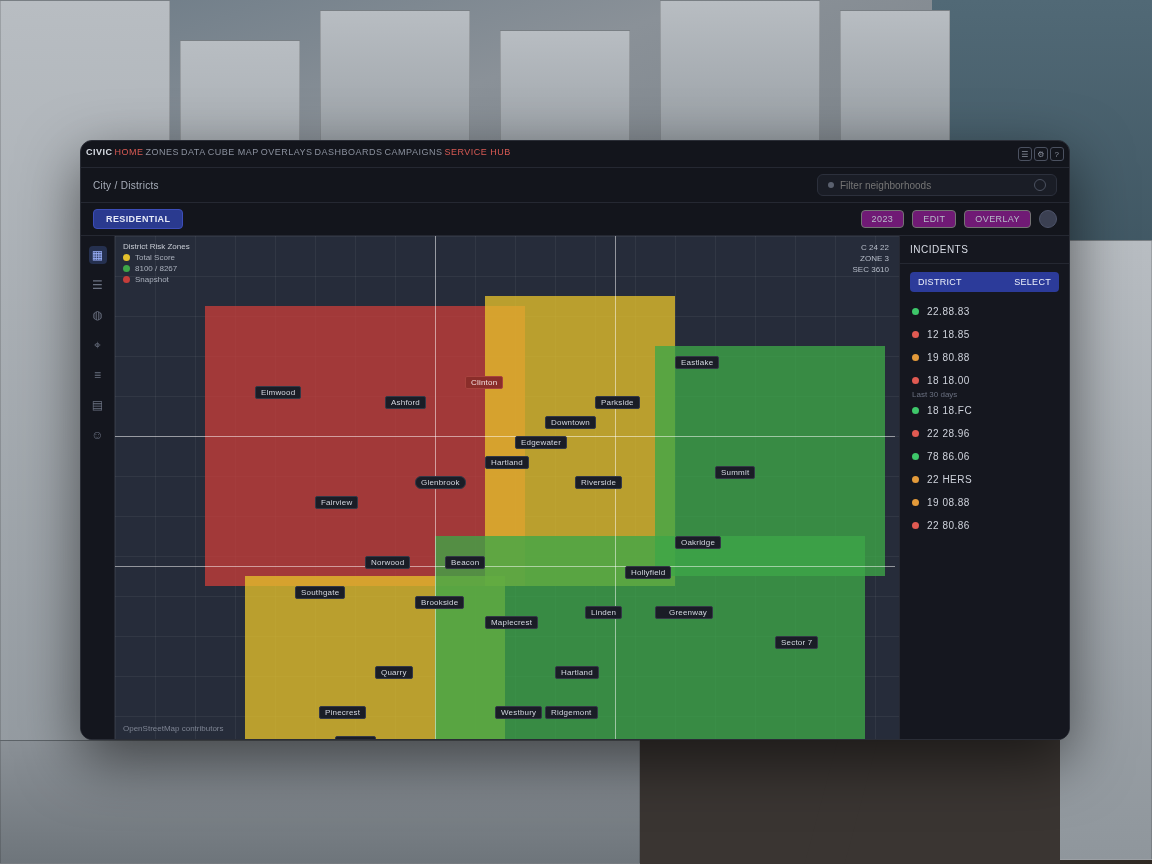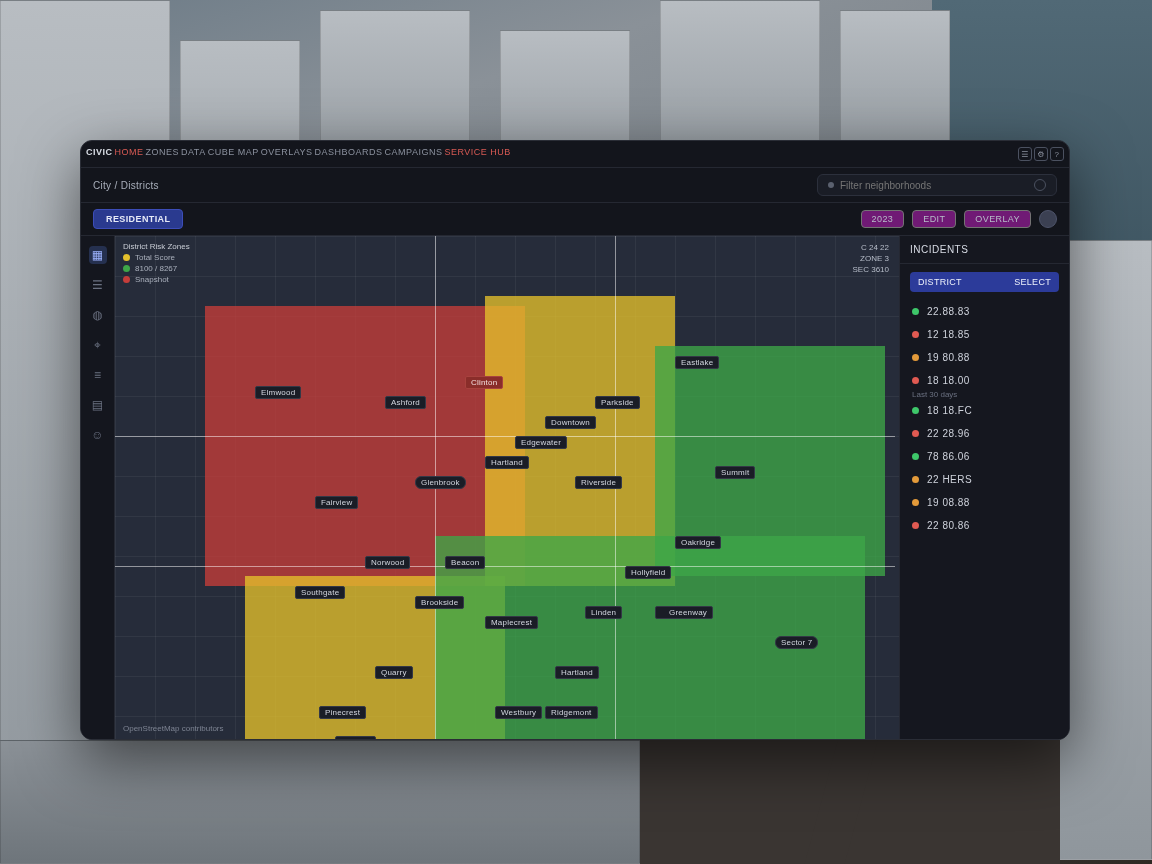--- a/index.html
+++ b/index.html
@@ -220,21 +220,21 @@
           <span class="mlabel" style="left: 600px; top: 230px;">Summit</span>
           <span class="mlabel" style="left: 560px; top: 300px;">Oakridge</span>
           <span class="mlabel" style="left: 510px; top: 330px;">Hollyfield</span>
           <span class="mlabel" style="left: 540px; top: 370px; padding-left: 13px;">Greenway</span>
           <span class="mlabel" style="left: 470px; top: 370px;">Linden</span>
           <span class="mlabel" style="left: 330px; top: 320px;">Beacon</span>
           <span class="mlabel" style="left: 250px; top: 320px;">Norwood</span>
           <span class="mlabel" style="left: 180px; top: 350px;">Southgate</span>
           <span class="mlabel" style="left: 300px; top: 360px;">Brookside</span>
           <span class="mlabel" style="left: 370px; top: 380px;">Maplecrest</span>
-          <span class="mlabel" style="left: 660px; top: 400px; border-radius: 6px;">Sector 7</span>
+          <span class="mlabel" style="left: 660px; top: 400px;">Sector 7</span>
           <span class="mlabel" style="left: 440px; top: 430px; text-align: center;">Hartland</span>
           <span class="mlabel" style="left: 260px; top: 430px;">Quarry</span>
           <span class="mlabel" style="left: 220px; top: 500px;">Stanton</span>
           <span class="mlabel" style="left: 160px; top: 470px; margin-left: 44px;">Pinecrest</span>
           <span class="mlabel" style="left: 340px; top: 470px; margin-left: 40px;">Westbury</span>
           <span class="mlabel" style="left: 430px; top: 470px;">Ridgemont</span>
         </div>
 
       <div class="legend">
         <span class="lt">District Risk Zones</span>

